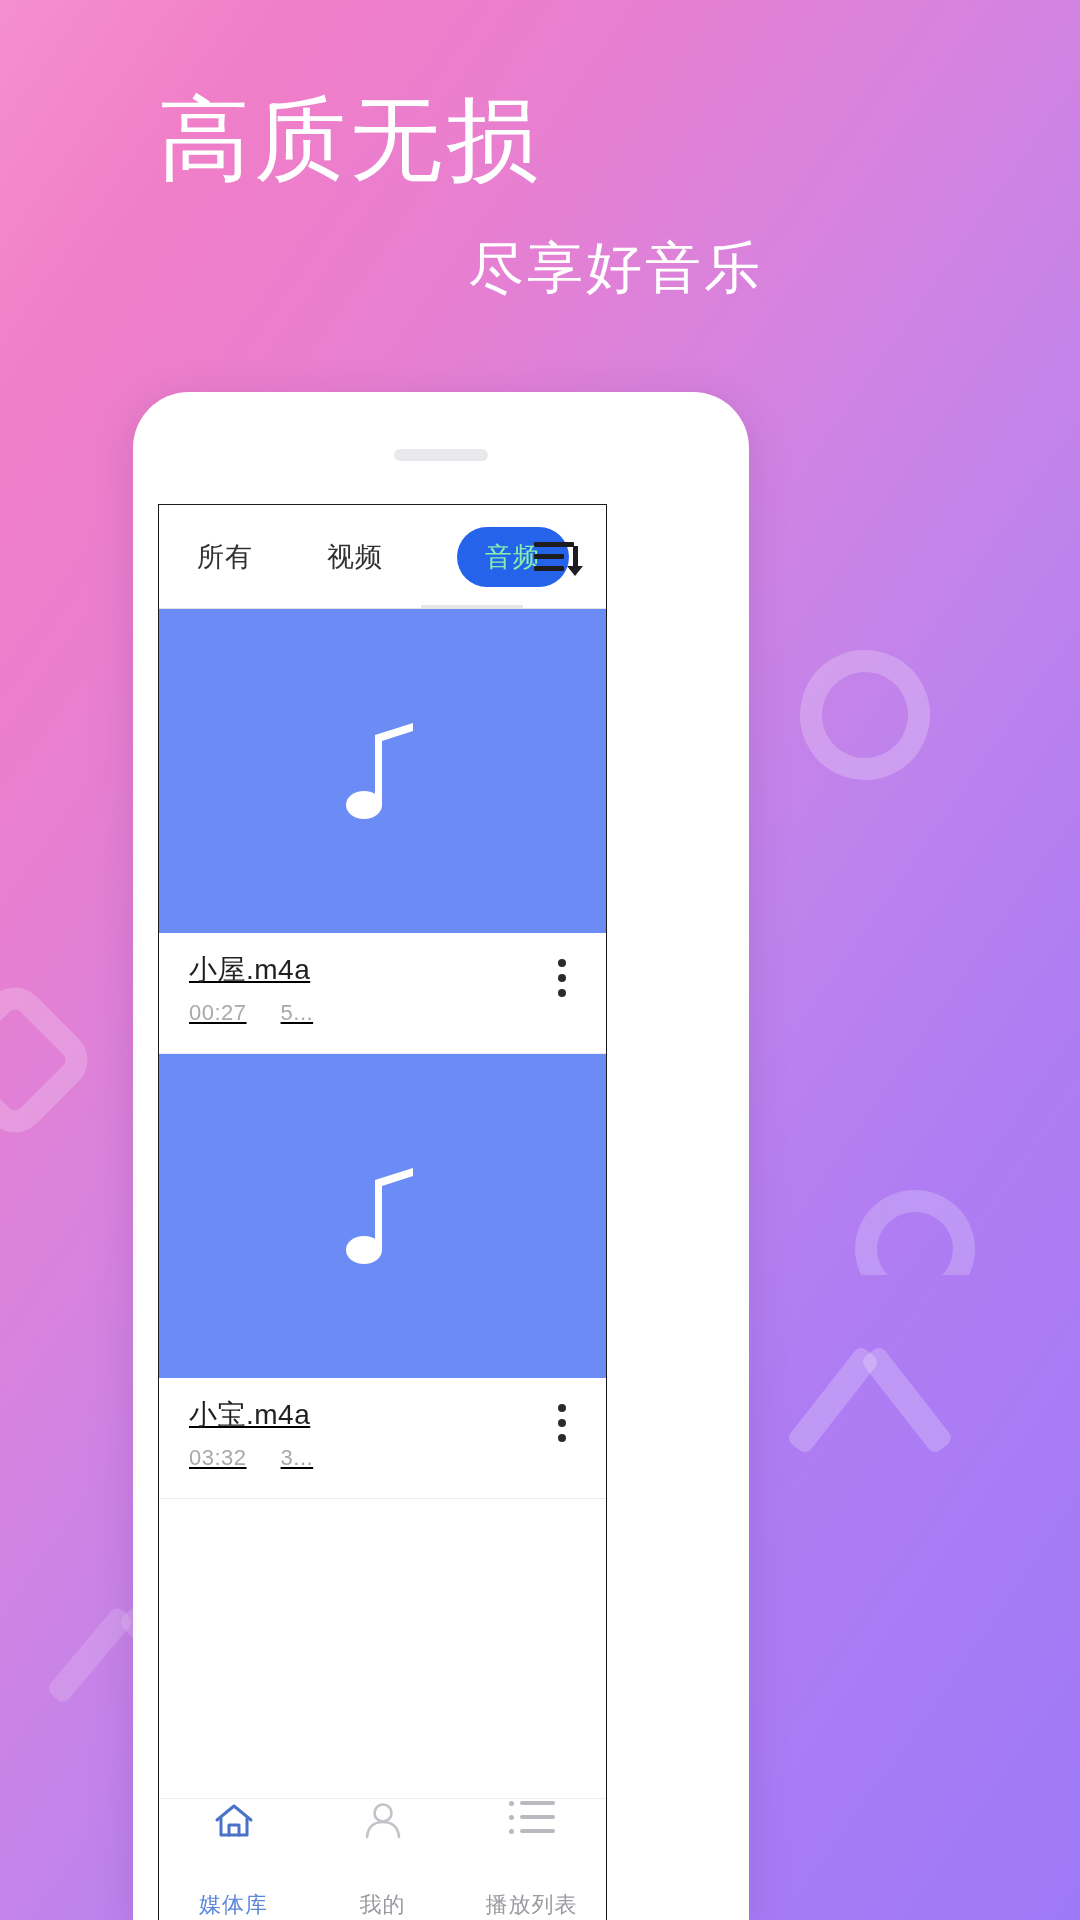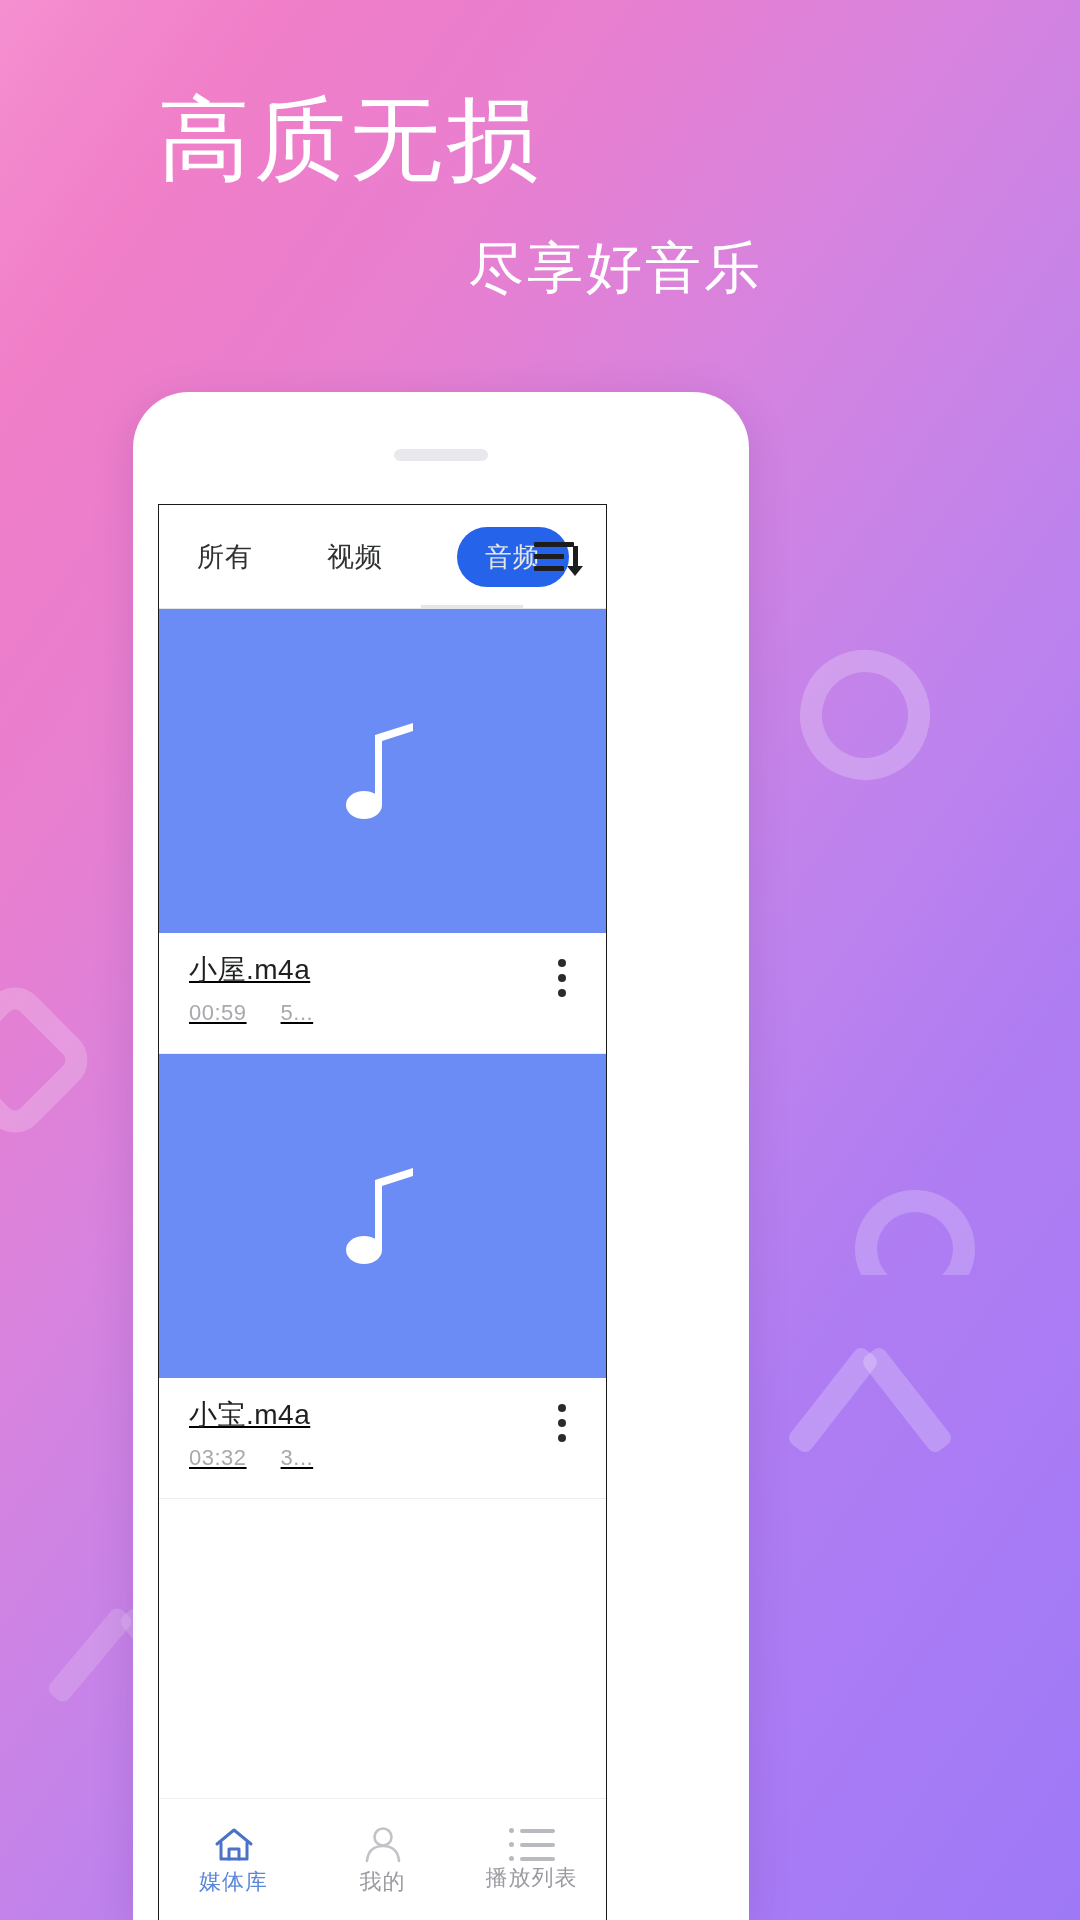--- a/index.html
+++ b/index.html
@@ -170,21 +170,21 @@
   .tab {
     font-size: 27px;
     color: #2f3133;
     padding: 0;
     margin-right: 74px;
     letter-spacing: 1px;
     white-space: nowrap;
   }
   .tab.pill {
     background: #2563eb;
-    color: #e5e5e5;
+    color: #86efac;
     border-radius: 30px;
     padding: 12px 28px;
     margin-right: 0;
   }
   .sort-icon {
     position: absolute;
     right: 26px;
     top: 50%;
     transform: translateY(-50%);
     width: 46px;
@@ -291,21 +291,21 @@
     height: 122px;
     border-top: 1px solid #eeeef1;
     display: flex;
     background: #fff;
   }
   .nav-item {
     flex: 1 1 33.33%;
     display: flex;
     flex-direction: column;
     align-items: center;
-    justify-content: center;
+    justify-content: space-between;
     gap: 0;
   }
   .nav-label {
     font-size: 22px;
     color: #9a9aa0;
     letter-spacing: 1px;
   }
   .nav-item.active .nav-label { color: #5b87d8; }
   .nav-icon { width: 44px; height: 44px; display:block; }
 
@@ -362,21 +362,21 @@
       <div class="media-card">
         <div class="thumb">
           <svg class="note-svg" viewBox="0 0 84 108">
             <path d="M34 88 V18 L72 6 V14 L41 24 V88 Z" fill="#ffffff"></path>
             <ellipse cx="23" cy="88" rx="18" ry="14" fill="#ffffff"></ellipse>
           </svg>
         </div>
         <div class="meta">
           <div class="meta-title">小屋.m4a</div>
           <div class="meta-sub">
-            <span>00:59</span>
+            <span>00:27</span>
             <span>5...</span>
           </div>
           <div class="kebab">
             <span></span>
               <span></span>
               <span></span>
           </div>
         </div>
         <div class="meta-divider"></div>
       </div>

